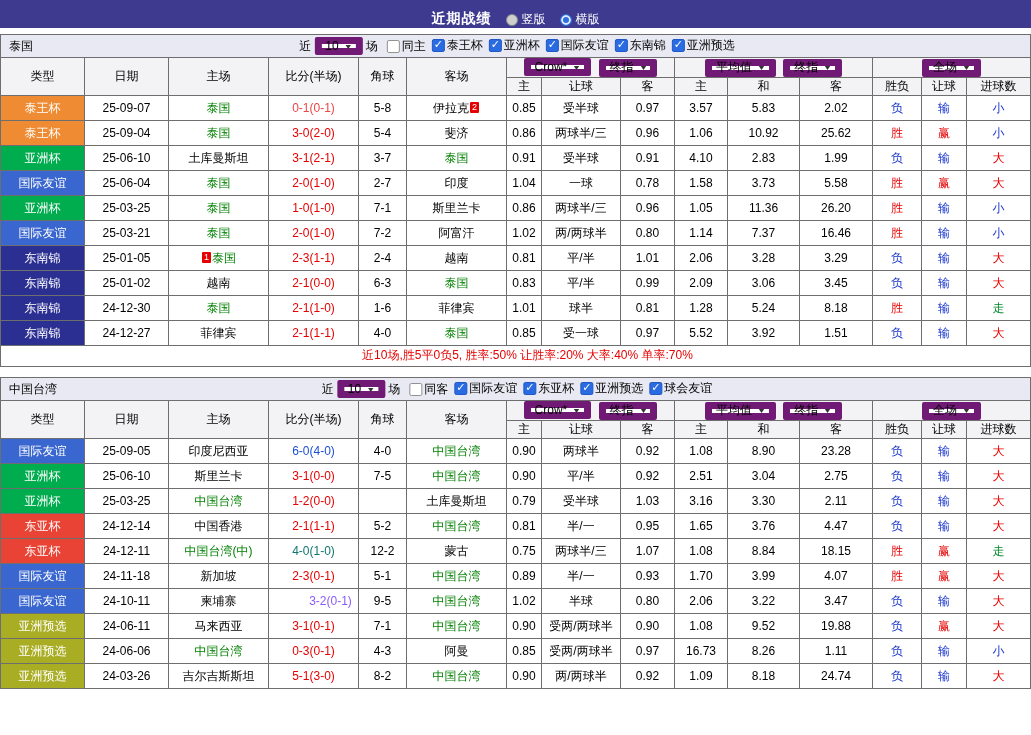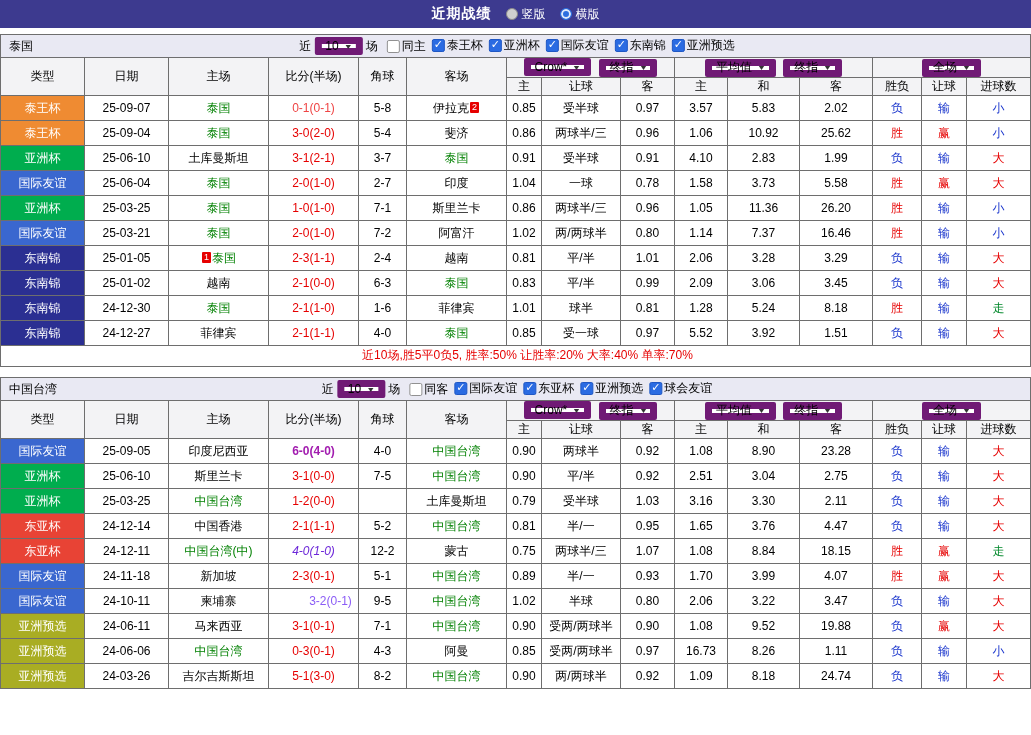--- a/index.html
+++ b/index.html
@@ -7,21 +7,21 @@
   body {
     font-family: "Liberation Sans", "DejaVu Sans", sans-serif;
     font-size: 12px; color: #000; background: #fff;
     width: 1031px; height: 735px; overflow: hidden;
   }
   .page { width: 1031px; height: 735px; background: #fff; }
 
   
   .title-bar {
     height: 28px; background: #3d3a8f; color: #fff;
-    display: flex; align-items: center; justify-content: center; gap: 14px;
+    display: flex; align-items: flex-end; justify-content: center; gap: 14px;
   }
   .title { font-weight: bold; font-size: 14px; letter-spacing: 1px; }
   .radio-wrap { display: inline-flex; align-items: center; gap: 4px; font-size: 12px; cursor: pointer; }
   .radio {
     width: 12px; height: 12px; border-radius: 50%;
     background: #cfcfcf; border: 1px solid #8a8a8a; display: inline-block;
   }
   .radio.sel { background: #2d6fe0; border-color: #2d6fe0; box-shadow: inset 0 0 0 2px #dfe9fb; }
 
   
@@ -474,21 +474,21 @@
               <th>胜负</th>
               <th>让球</th>
               <th>进球数</th>
             </tr>
       </thead>
       <tbody>
   <tr>
     <td class="type-cell" style="background-color: rgb(58, 103, 207);">国际友谊</td>
     <td class="date-cell">25-09-05</td>
     <td class="home-cell"><span>印度尼西亚</span></td>
-    <td class="score-cell" style="color: #a21caf; font-weight: bold;">6-0(4-0)</td>
+    <td class="score-cell" style="color: #1d4ed8;">6-0(4-0)</td>
     <td class="corner-cell">4-0</td>
     <td class="away-cell"><span style="color: rgb(0, 128, 0);">中国台湾</span></td>
     <td class="odd">0.90</td>
     <td class="odd">两球半</td>
     <td class="odd">0.92</td>
     <td class="odd">1.08</td>
     <td class="odd">8.90</td>
     <td class="odd">23.28</td>
     <td class="res" style="color: rgb(23, 51, 204);">负</td>
     <td class="res" style="color: rgb(23, 51, 204);">输</td>
@@ -546,21 +546,21 @@
     <td class="odd">4.47</td>
     <td class="res" style="color: rgb(23, 51, 204);">负</td>
     <td class="res" style="color: rgb(23, 51, 204);">输</td>
     <td class="res" style="color: rgb(230, 0, 0);">大</td>
   </tr>
 
   <tr>
     <td class="type-cell" style="background-color: rgb(232, 67, 53);">东亚杯</td>
     <td class="date-cell">24-12-11</td>
     <td class="home-cell"><span style="color: rgb(0, 128, 0);">中国台湾(中)</span></td>
-    <td class="score-cell" style="color: #6d28d9; font-style: italic;">4-0(1-0)</td>
+    <td class="score-cell" style="color: #0f766e;">4-0(1-0)</td>
     <td class="corner-cell">12-2</td>
     <td class="away-cell"><span>蒙古</span></td>
     <td class="odd">0.75</td>
     <td class="odd">两球半/三</td>
     <td class="odd">1.07</td>
     <td class="odd">1.08</td>
     <td class="odd">8.84</td>
     <td class="odd">18.15</td>
     <td class="res" style="color: rgb(230, 0, 0);">胜</td>
     <td class="res" style="color: rgb(230, 0, 0);">赢</td>

